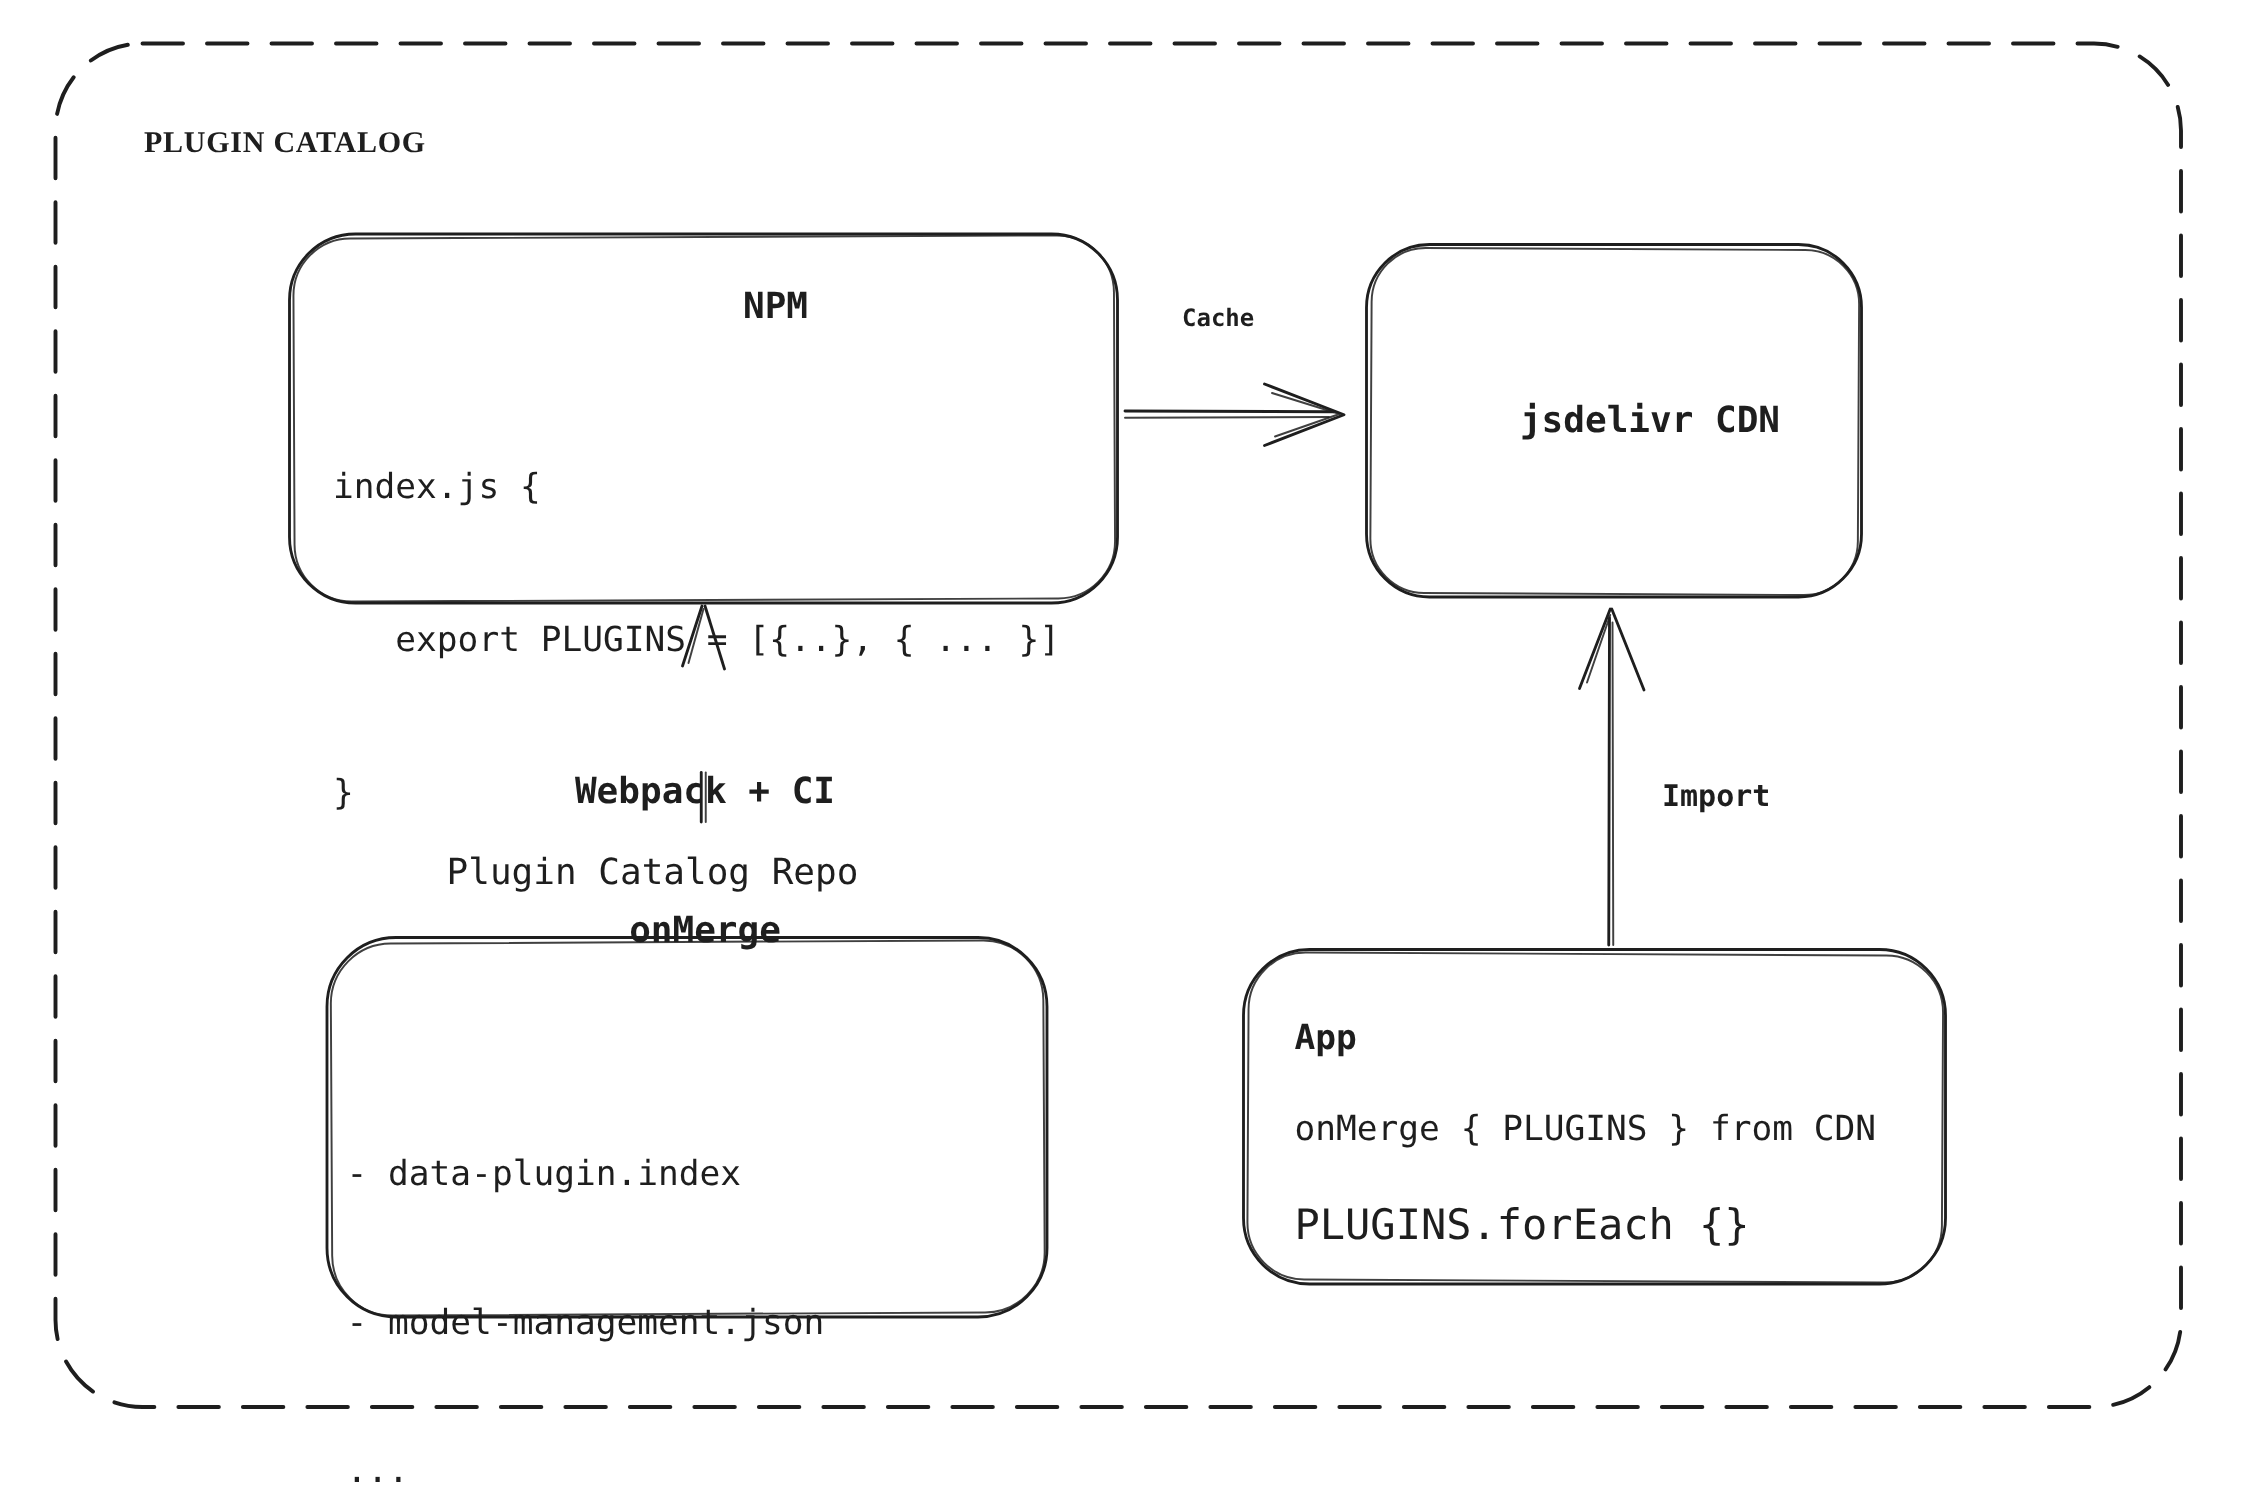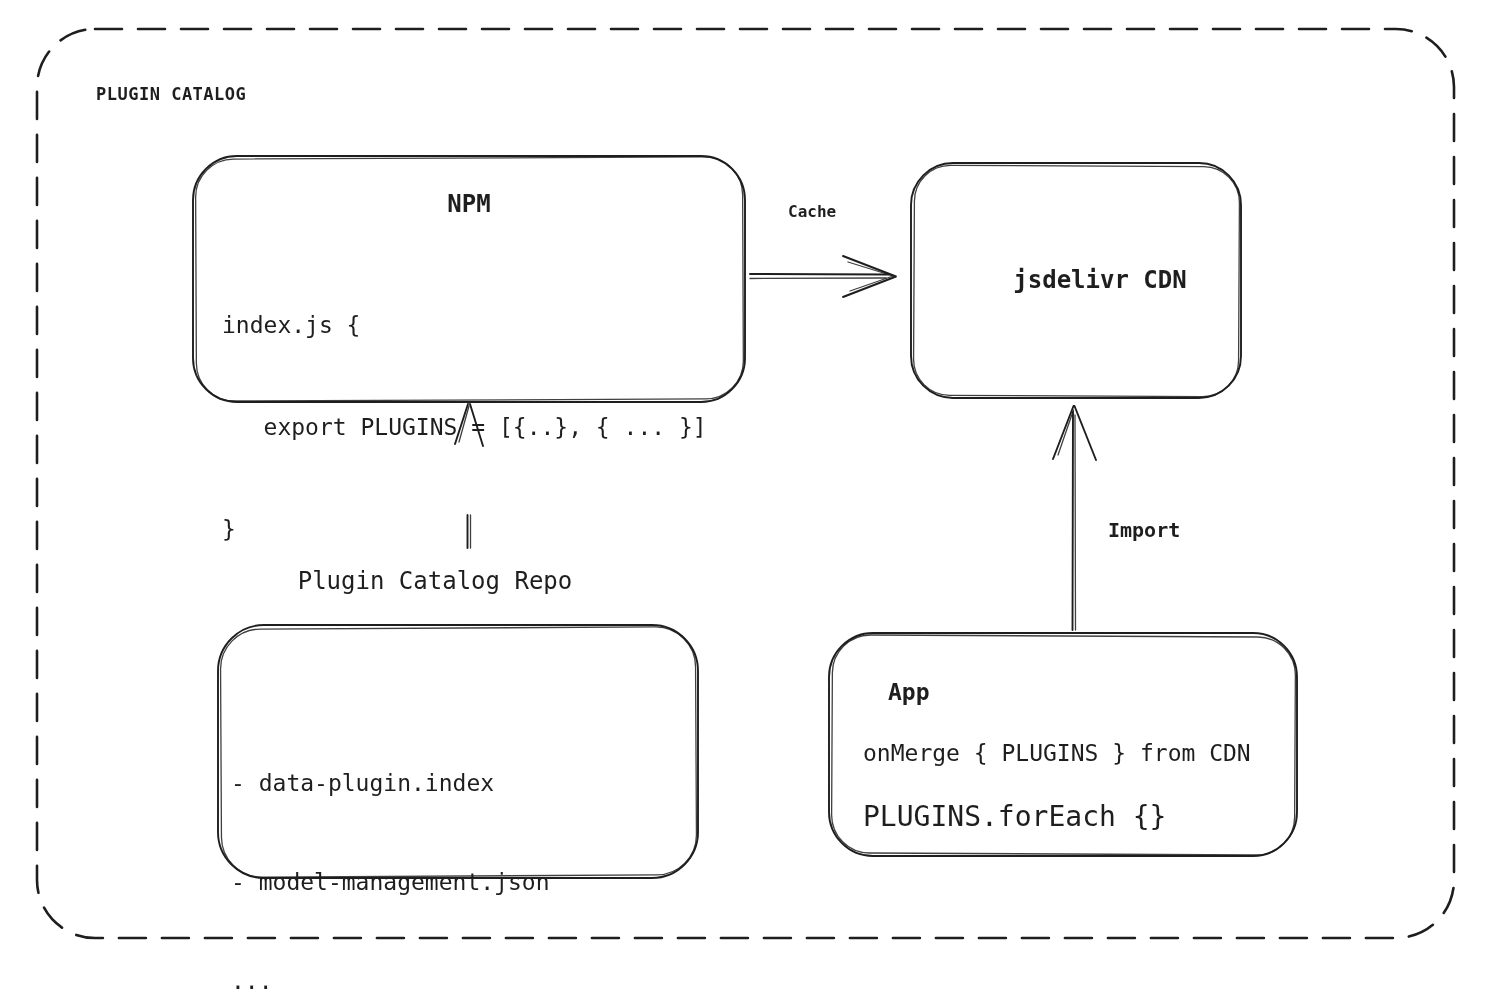--- a/index.html
+++ b/index.html
@@ -12,29 +12,29 @@
     font-family: "DejaVu Sans Mono", "Liberation Mono", monospace;
     color: #1e1e1e;
   }
   .layer { position: absolute; left: 0; top: 0; }
   .t {
     position: absolute;
     white-space: pre;
     color: #1e1e1e;
     font-family: "DejaVu Sans Mono", "Liberation Mono", monospace;
   }
-  .title     { left: 96px;  top: 84px;  font-size: 17px; font-weight: 600; letter-spacing: 0.5px; }
-  .npm-title { left: 193px; top: 190px; width: 552px; text-align: center; font-size: 24px; font-weight: 600; }
+  .title     { left: 96px;  top: 84px;  font-size: 20px; font-weight: 600; letter-spacing: 0.5px; font-family: Liberation Serif, serif; }
+  .npm-title { left: 193px; top: 190px; width: 552px; text-align: center; font-size: 24px; font-weight: 600; padding-left: 48px; }
   .npm-code  { left: 222px; top: 240px; font-size: 23px; line-height: 34px; font-weight: 500; }
   .cache-lbl { left: 788px; top: 202px; font-size: 16px; font-weight: 600; }
   .cdn-lbl   { left: 911px; top: 266px; width: 330px; text-align: center; font-size: 24px; font-weight: 600; margin-left: 24px; }
   .wp-lbl    { left: 320px; top: 450px; width: 300px; text-align: center; font-size: 24px; line-height: 31px; font-weight: 600; }
   .repo-title{ left: 235px; top: 567px; width: 400px; text-align: center; font-size: 24px; font-weight: 400; }
   .repo-list { left: 231px; top: 701px; font-size: 23px; line-height: 33px; font-weight: 500; }
-  .app-title { left: 863px; top: 679px; font-size: 23px; font-weight: 600; margin-left: 25px; }
+  .app-title { left: 863px; top: 679px; font-size: 23px; font-weight: 600; }
   .app-c1    { left: 863px; top: 740px; font-size: 23px; font-weight: 500; }
   .app-c2    { left: 863px; top: 800px; font-size: 28px; font-weight: 500; }
   .imp-lbl   { left: 1108px; top: 518px; font-size: 20px; font-weight: 600; }
   svg .ink  { stroke: #1e1e1e; fill: none; stroke-linecap: round; stroke-linejoin: round; }
   svg .w18  { stroke-width: 1.9; }
   svg .w12  { stroke-width: 1.3; opacity: 0.85; }
   svg .fillw{ fill: #ffffff; }
 </style>
 </head>
 <body>
@@ -95,20 +95,24 @@
   <div class="t npm-code">
     <div>index.js {</div>
     <div>   export PLUGINS = [{..}, { ... }]</div>
     <div>}</div>
   </div>
 
   <div class="t cache-lbl">Cache</div>
 
   <div class="t cdn-lbl">jsdelivr CDN</div>
 
+  <div class="t wp-lbl">
+    <div>Webpack + CI</div>
+    <div>onMerge</div>
+  </div>
 
   <div class="t repo-title">Plugin Catalog Repo</div>
   <div class="t repo-list">
     <div>- data-plugin.index</div>
     <div>- model-management.json</div>
     <div>...</div>
   </div>
 
   <div class="t app-title">App</div>
   <div class="t app-c1">onMerge { PLUGINS } from CDN</div>

